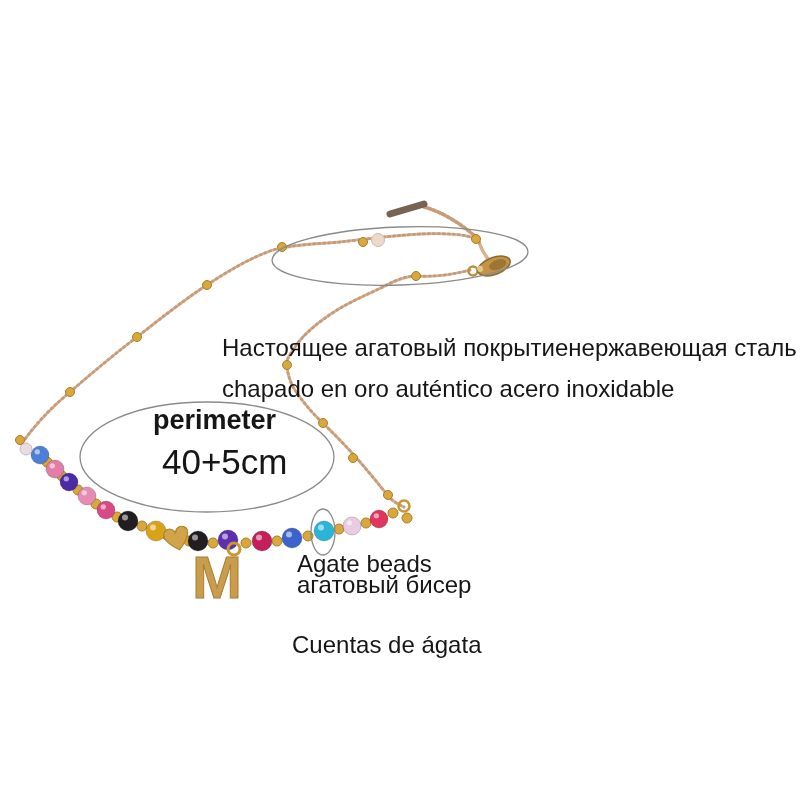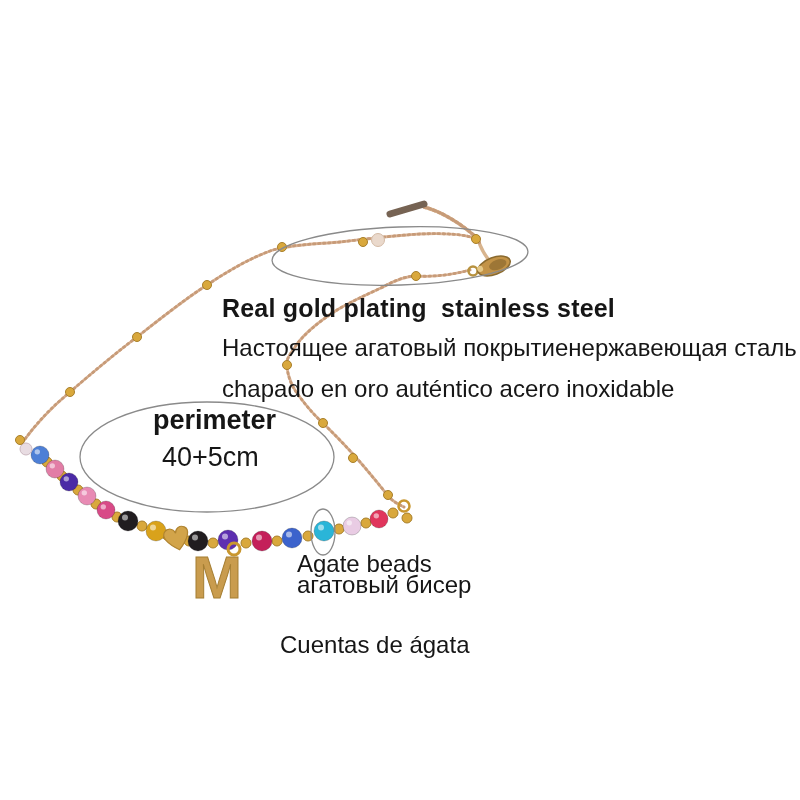--- a/index.html
+++ b/index.html
@@ -6,24 +6,24 @@
   #canvas{
     position:relative;width:800px;height:800px;background:#ffffff;overflow:hidden;
     font-family:"Liberation Sans", sans-serif;color:#161616;
   }
   #necklace-svg{position:absolute;left:0;top:0;width:800px;height:800px;}
   .txt{position:absolute;white-space:pre;line-height:1.1;}
   .t-bold{left:222px;top:295px;font-size:25px;font-weight:bold;letter-spacing:.2px;}
   .t-ru{left:222px;top:335px;font-size:24px;}
   .t-es{left:222px;top:376px;font-size:24px;text-align:right;}
   .t-perimeter{left:153px;top:406px;font-size:27px;font-weight:bold;}
-  .t-perival{left:162px;top:443px;font-size:27px;}
+  .t-perival{left:162px;top:443px;font-size:35px;}
   .t-agate-en{left:297px;top:551px;font-size:24px;}
   .t-agate-ru{left:297px;top:572px;font-size:24px;}
-  .t-agate-es{left:280px;top:632px;font-size:24px;}
+  .t-agate-es{left:292px;top:632px;font-size:24px;}
 </style>
 </head>
 <body>
 
 <div id="canvas">
 
   <svg id="necklace-svg" viewBox="0 0 800 800">
 
     <g fill="none" stroke-linecap="round">
       <path d="M22 443 C38 421 52 407 70 392 C92 373 112 356 137 337 C160 319 185 299 207 285
@@ -135,21 +135,20 @@
     <circle cx="404" cy="506" r="5.5" fill="none" stroke="#c9972f" stroke-width="2.5"></circle>
     <circle cx="234" cy="549" r="6" fill="none" stroke="#c9972f" stroke-width="3"></circle>
 
     <text x="217" y="598" text-anchor="middle" font-family="Liberation Sans, sans-serif" font-weight="bold" font-size="60" fill="#c99c4e" stroke="#a67f33" stroke-width="1">M</text>
 
     <ellipse cx="400" cy="256" rx="128" ry="29" transform="rotate(-2 400 256)" fill="none" stroke="#8a8a8a" stroke-width="1.3"></ellipse>
     <ellipse cx="207" cy="457" rx="127" ry="55" fill="none" stroke="#8a8a8a" stroke-width="1.3"></ellipse>
     <ellipse cx="323" cy="532" rx="12" ry="23" fill="none" stroke="#8a8a8a" stroke-width="1.3"></ellipse>
   </svg>
 
-  <div class="txt t-bold">Real gold plating  stainless steel</div>
   <div class="txt t-ru">Настоящее агатовый покрытиенержавеющая сталь</div>
   <div class="txt t-es">chapado en oro auténtico acero inoxidable</div>
   <div class="txt t-perimeter">perimeter</div>
   <div class="txt t-perival">40+5cm</div>
   <div class="txt t-agate-en">Agate beads</div>
   <div class="txt t-agate-ru">агатовый бисер</div>
   <div class="txt t-agate-es">Cuentas de ágata</div>
 </div>
 
 </body></html>

